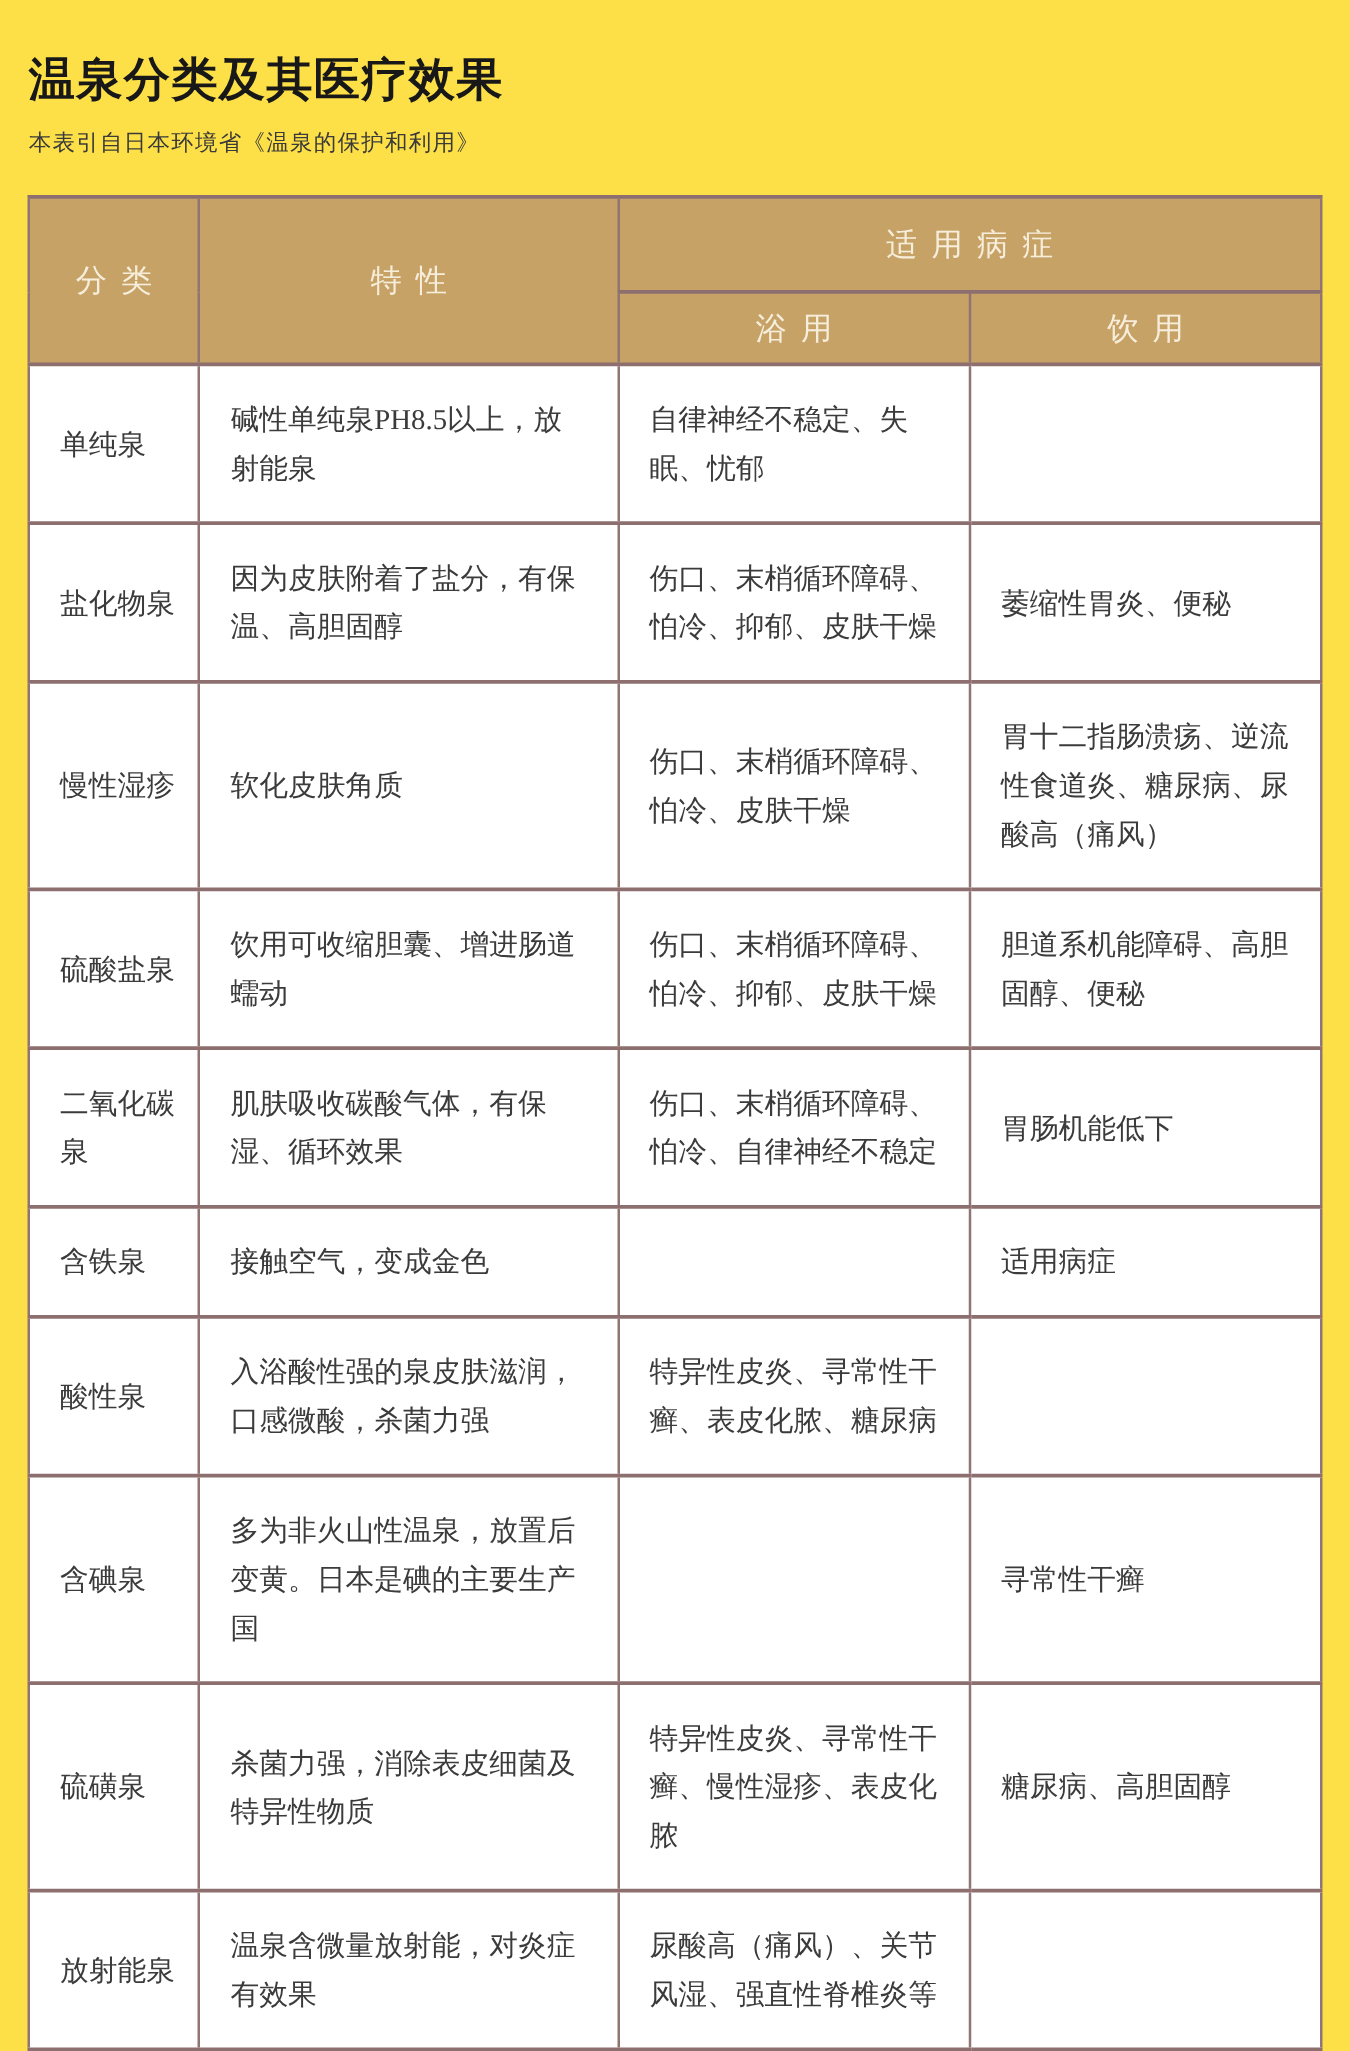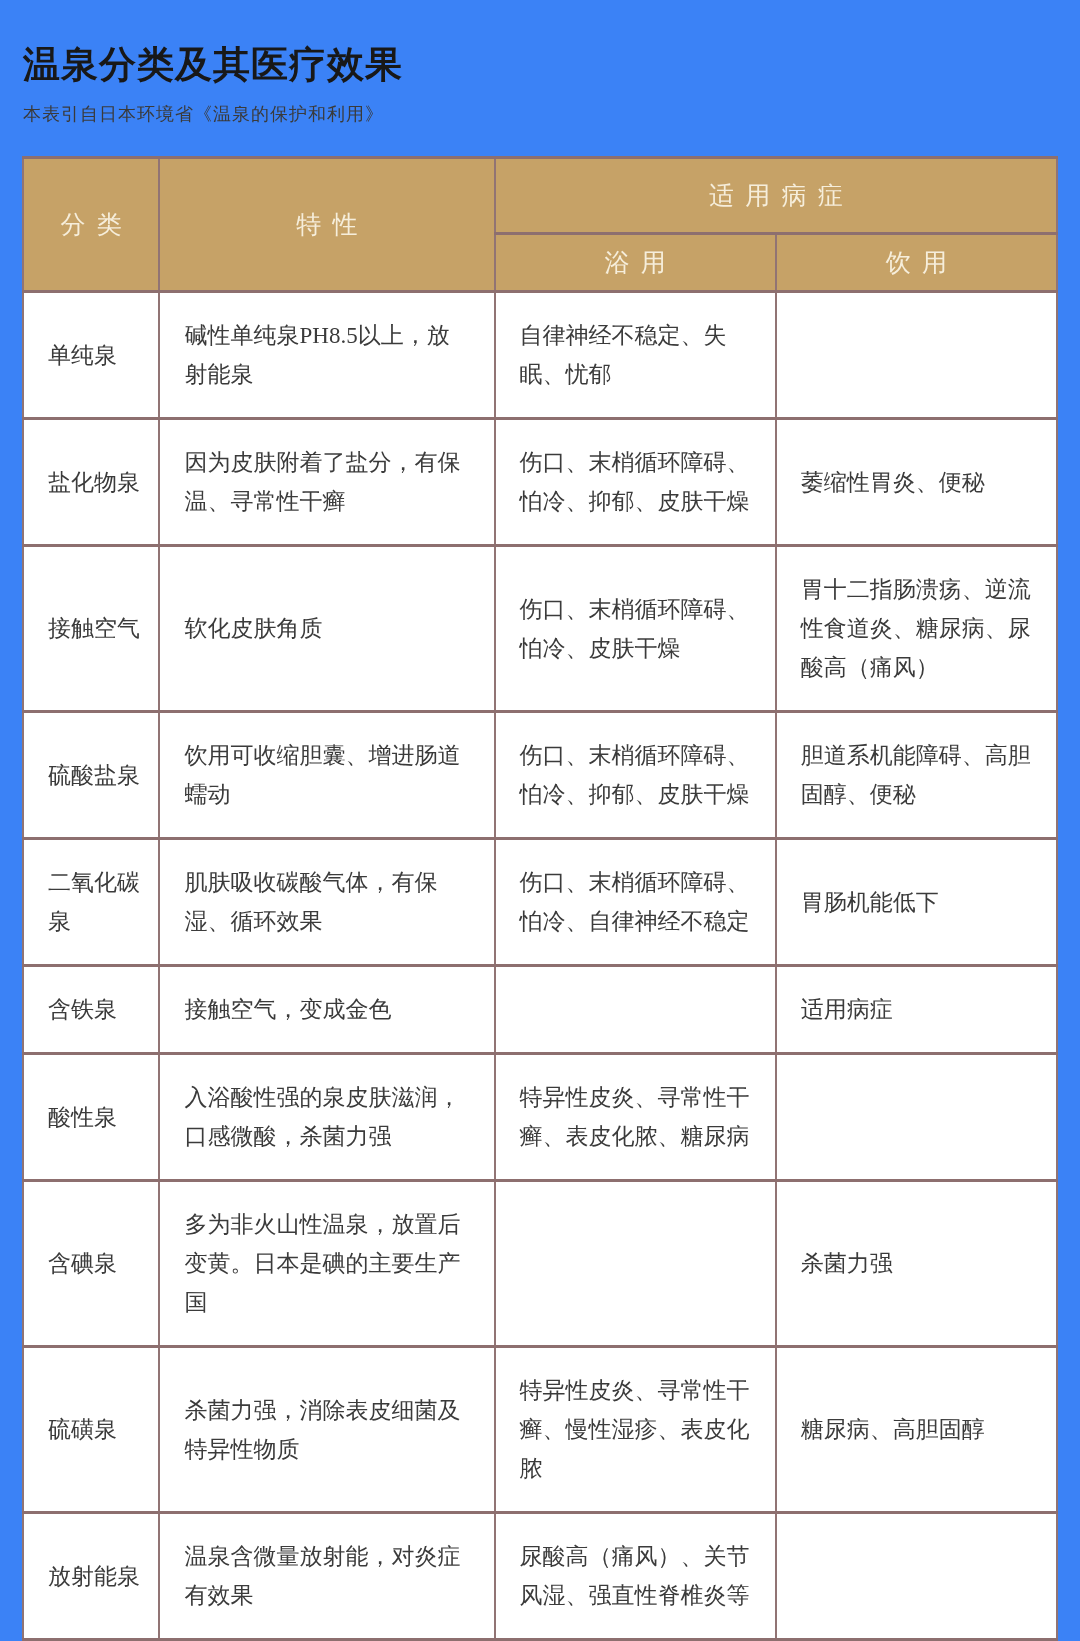--- a/index.html
+++ b/index.html
@@ -5,21 +5,21 @@
   html, body {
     margin: 0;
     padding: 0;
     background: #ffffff;
     font-family: "Liberation Serif", "DejaVu Serif", serif;
   }
   .page {
     position: relative;
     width: 1080px;
     height: 1641px;
-    background: #3b82f6;
+    background: #fde047;
     overflow: hidden;
   }
   .title {
     margin: 0;
     padding: 42px 0 0 23px;
     font-size: 37px;
     font-weight: bold;
     color: #181818;
     letter-spacing: 1px;
     line-height: 1.25;
@@ -100,26 +100,26 @@
     </thead>
     <tbody>
         <tr>
           <td class="cell-category">单纯泉</td>
           <td class="cell-characteristics">碱性单纯泉PH8.5以上，放射能泉</td>
           <td class="cell-bath">自律神经不稳定、失眠、忧郁</td>
           <td class="cell-drink"></td>
         </tr>
         <tr>
           <td class="cell-category">盐化物泉</td>
-          <td class="cell-characteristics">因为皮肤附着了盐分，有保温、寻常性干癣</td>
+          <td class="cell-characteristics">因为皮肤附着了盐分，有保温、高胆固醇</td>
           <td class="cell-bath">伤口、末梢循环障碍、怕冷、抑郁、皮肤干燥</td>
           <td class="cell-drink">萎缩性胃炎、便秘</td>
         </tr>
         <tr>
-          <td class="cell-category">接触空气</td>
+          <td class="cell-category">慢性湿疹</td>
           <td class="cell-characteristics">软化皮肤角质</td>
           <td class="cell-bath">伤口、末梢循环障碍、怕冷、皮肤干燥</td>
           <td class="cell-drink">胃十二指肠溃疡、逆流性食道炎、糖尿病、尿酸高（痛风）</td>
         </tr>
         <tr>
           <td class="cell-category">硫酸盐泉</td>
           <td class="cell-characteristics">饮用可收缩胆囊、增进肠道蠕动</td>
           <td class="cell-bath">伤口、末梢循环障碍、怕冷、抑郁、皮肤干燥</td>
           <td class="cell-drink">胆道系机能障碍、高胆固醇、便秘</td>
         </tr>
@@ -138,21 +138,21 @@
         <tr>
           <td class="cell-category">酸性泉</td>
           <td class="cell-characteristics">入浴酸性强的泉皮肤滋润，口感微酸，杀菌力强</td>
           <td class="cell-bath">特异性皮炎、寻常性干癣、表皮化脓、糖尿病</td>
           <td class="cell-drink"></td>
         </tr>
         <tr>
           <td class="cell-category">含碘泉</td>
           <td class="cell-characteristics">多为非火山性温泉，放置后变黄。日本是碘的主要生产国</td>
           <td class="cell-bath"></td>
-          <td class="cell-drink">杀菌力强</td>
+          <td class="cell-drink">寻常性干癣</td>
         </tr>
         <tr>
           <td class="cell-category">硫磺泉</td>
           <td class="cell-characteristics">杀菌力强，消除表皮细菌及特异性物质</td>
           <td class="cell-bath">特异性皮炎、寻常性干癣、慢性湿疹、表皮化脓</td>
           <td class="cell-drink">糖尿病、高胆固醇</td>
         </tr>
         <tr>
           <td class="cell-category">放射能泉</td>
           <td class="cell-characteristics">温泉含微量放射能，对炎症有效果</td>

